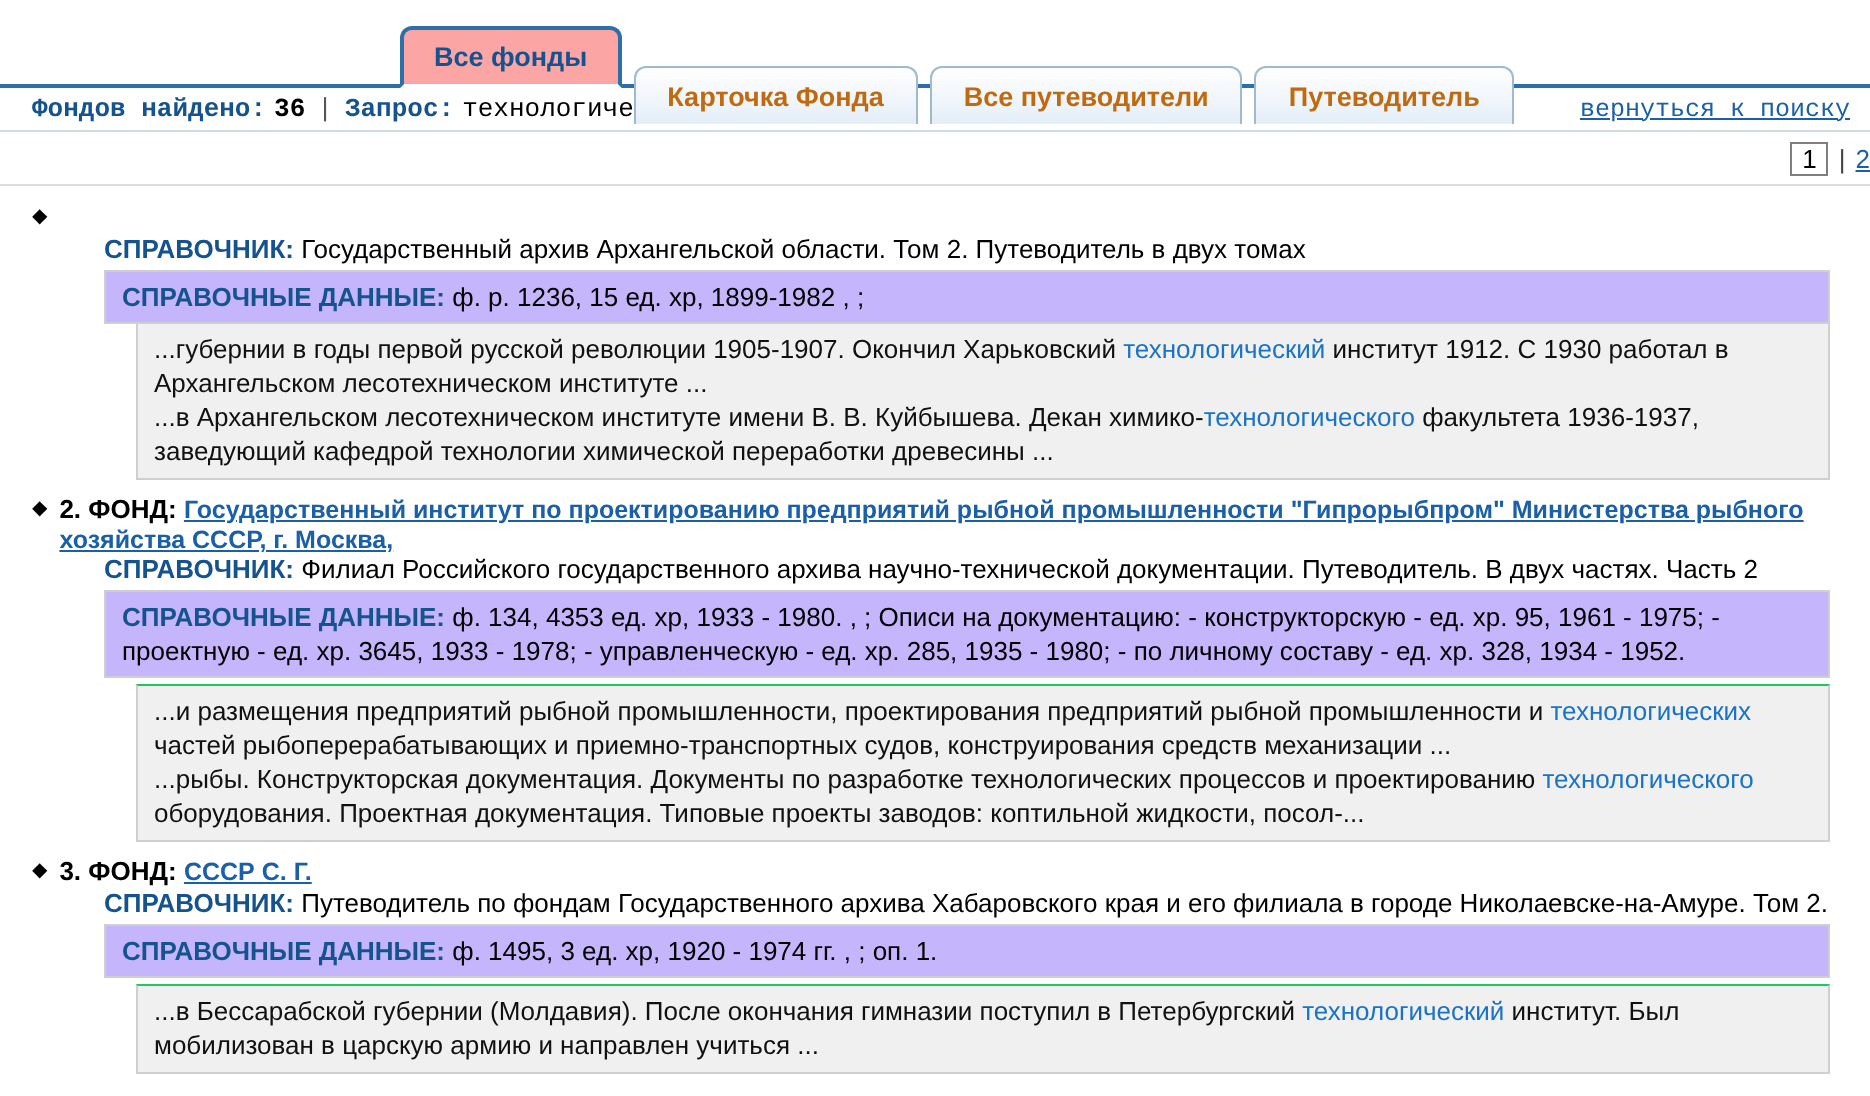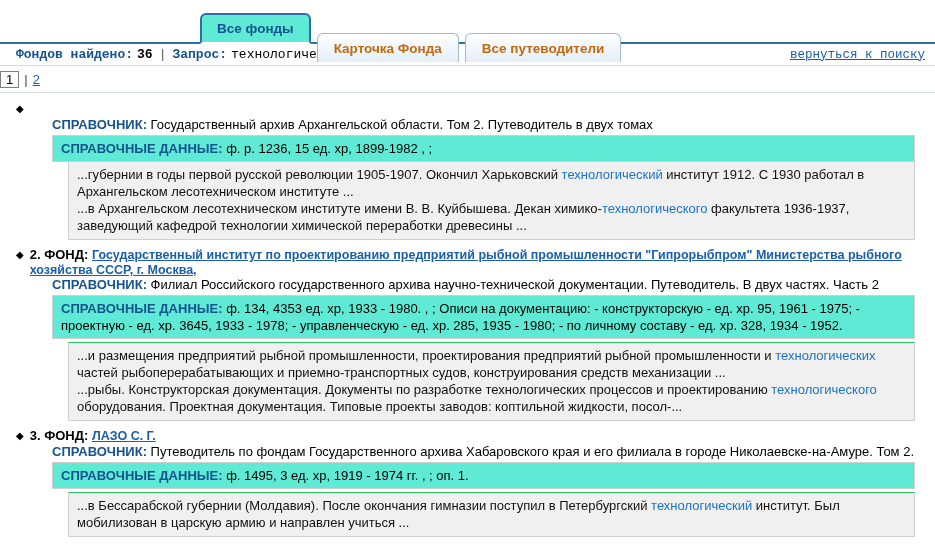--- a/index.html
+++ b/index.html
@@ -42,21 +42,21 @@
     background: linear-gradient(#ffffff, #e4eef7);
     color: #c06a10;
     font-weight: bold;
     font-size: 13.5px;
     cursor: pointer;
     white-space: nowrap;
     position: relative;
     top: 20px;
   }
   .tab.active {
-    background: #5eead4;
+    background: #fca5a5;
     color: #15538f;
     border: 2px solid #2f6fa8;
     border-bottom: 2px solid #ffffff;
     padding: 6px 15px 6px 15px;
     top: 2px;
     z-index: 3;
   }
 
   
   .inforow {
@@ -93,21 +93,21 @@
   .inforow .backlink {
     margin-left: auto;
     color: #1a5fa8;
     text-decoration: underline;
     cursor: pointer;
     font-size: 12.5px;
   }
 
   
   .pager {
-    text-align: left;
+    text-align: right;
     padding: 5px 0 4px 0;
     font-size: 13px;
     border-bottom: 1px solid #d8dde2;
   }
   .pager .cur {
     display: inline-block;
     border: 1px solid #7f7f7f;
     padding: 0px 5px;
     color: #000;
     background: #fff;
@@ -161,21 +161,21 @@
   }
   .guide-label {
     color: #15538f;
     font-weight: bold;
   }
   .guide-text { color: #000; }
 
   .refbox {
     margin-left: 38px;
     margin-right: 6px;
-    background: #5eead4;
+    background: #c4b5fd;
     border: 1px solid #cfcfcf;
     padding: 4px 8px;
     font-size: 13px;
     line-height: 17px;
   }
   .ref-label {
     color: #15538f;
     font-weight: bold;
   }
   .snipbox {
@@ -200,20 +200,21 @@
 </style>
 </head>
 <body>
 
 <div class="page">
 
   <div class="tabbar">
     <div class="tab active">Все фонды</div>
     <div class="tab">Карточка Фонда</div>
     <div class="tab">Все путеводители</div>
+    <div class="tab">Путеводитель</div>
   </div>
 
   <div class="inforow">
     <span class="lead">Фондов найдено:</span>
     <span class="count">36</span>
     <span class="sep">|</span>
     <span class="qlabel">Запрос:</span>
     <span class="qval">технологический</span>
     <span class="backlink">вернуться к поиску</span>
   </div>
@@ -257,29 +258,29 @@
       </div>
       <div class="snipbox standalone">
         <p class="snip">...и размещения предприятий рыбной промышленности, проектирования предприятий рыбной промышленности и <span class="hl">технологических</span> частей рыбоперерабатывающих и приемно-транспортных судов, конструирования средств механизации ...</p>
         <p class="snip">...рыбы. Конструкторская документация. Документы по разработке технологических процессов и проектированию <span class="hl">технологического</span> оборудования. Проектная документация. Типовые проекты заводов: коптильной жидкости, посол-...</p>
       </div>
     </div>
 
     <div class="record">
       <div class="rec-head">
         <span class="bullet">◆</span>
-        <span class="rec-title"><span class="fond-label">3. ФОНД:</span> <span class="fond-name small">ЛАЗО С. Г.</span></span>
+        <span class="rec-title"><span class="fond-label">3. ФОНД:</span> <span class="fond-name small">СССР С. Г.</span></span>
       </div>
       <div class="guide-line">
         <span class="guide-label">СПРАВОЧНИК:</span>
         <span class="guide-text">Путеводитель по фондам Государственного архива Хабаровского края и его филиала в городе Николаевске-на-Амуре. Том 2.</span>
       </div>
       <div class="refbox">
         <span class="ref-label">СПРАВОЧНЫЕ ДАННЫЕ:</span>
-        <span>ф. 1495, 3 ед. хр, 1919 - 1974 гг. , ; оп. 1.</span>
+        <span>ф. 1495, 3 ед. хр, 1920 - 1974 гг. , ; оп. 1.</span>
       </div>
       <div class="snipbox standalone">
         <p class="snip">...в Бессарабской губернии (Молдавия). После окончания гимназии поступил в Петербургский <span class="hl">технологический</span> институт. Был мобилизован в царскую армию и направлен учиться ...</p>
       </div>
     </div>
 
   </div>
 </div>
 
 </body></html>

